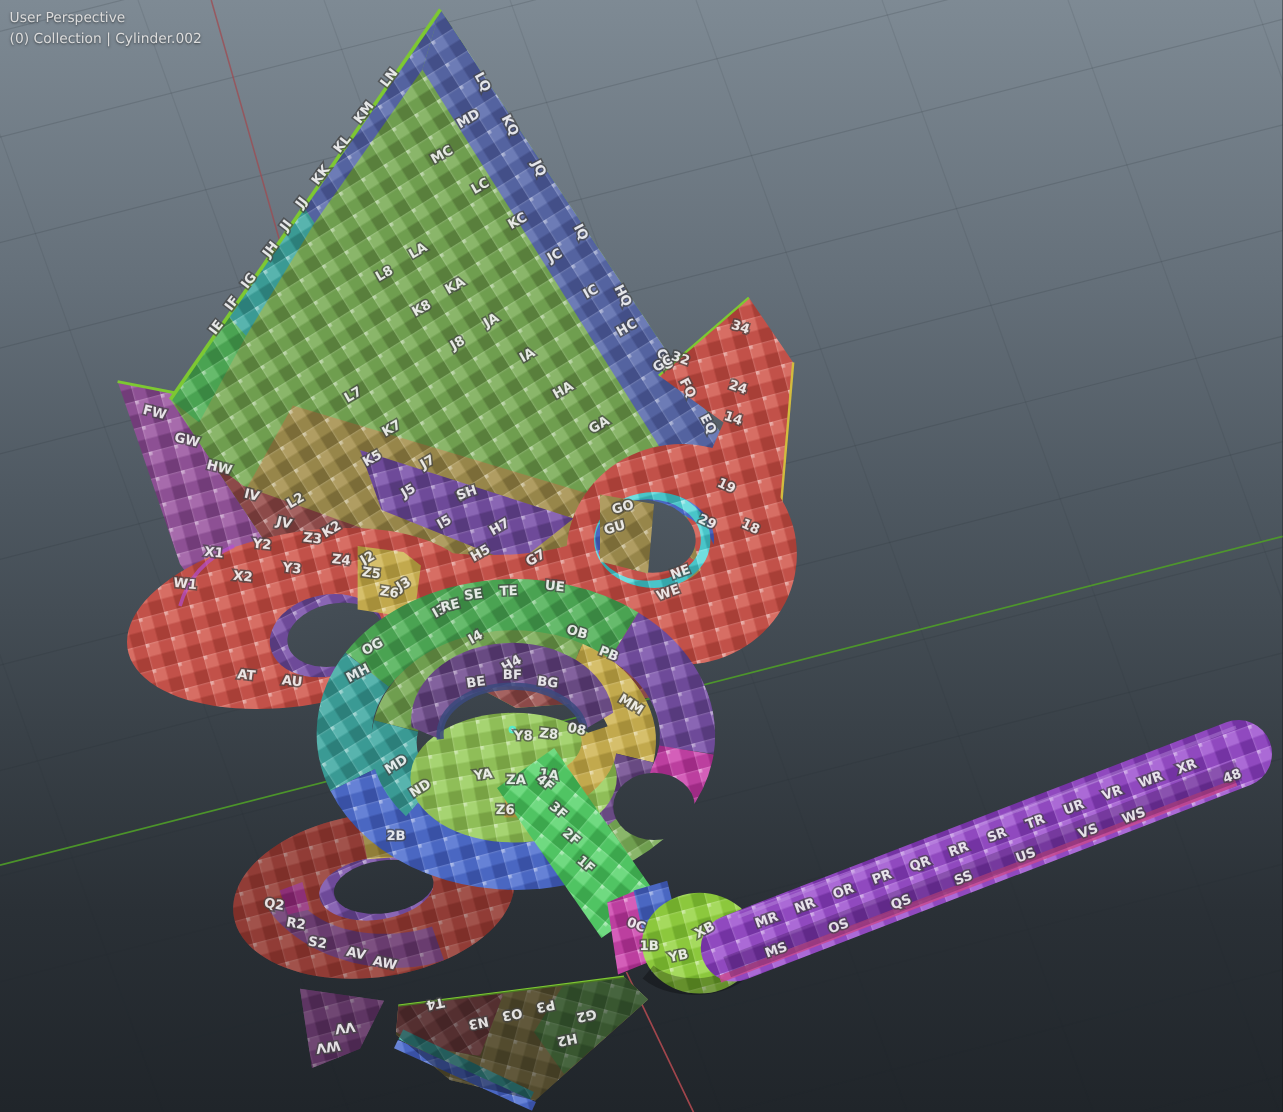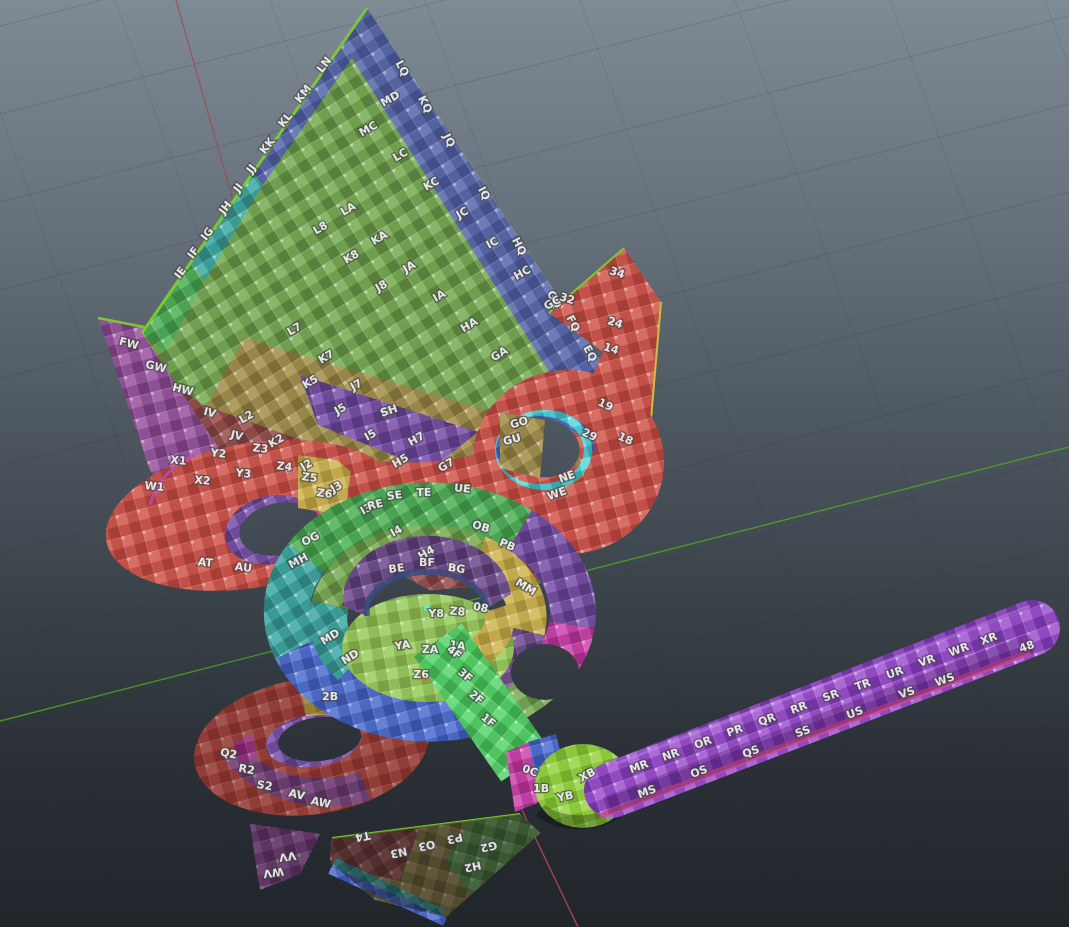--- a/index.html
+++ b/index.html
@@ -483,13 +483,17 @@
         <text class="uvl" transform="translate(700 775) rotate(-20)">OS</text>
         <text class="uvl" transform="translate(752 755) rotate(-20)">QS</text>
         <text class="uvl" transform="translate(804 735) rotate(-20)">SS</text>
         <text class="uvl" transform="translate(856 716) rotate(-20)">US</text>
         <text class="uvl" transform="translate(908 696) rotate(-20)">VS</text>
         <text class="uvl" transform="translate(946 683) rotate(-20)">WS</text>
         <text class="uvl" transform="translate(1028 650) rotate(-20)">48</text>
       </g>
   </svg>
 
+  <div class="hud">
+    <div>User Perspective</div>
+    <div>(0) Collection | Cylinder.002</div>
+  </div>
 </div>
 
 </body></html>

